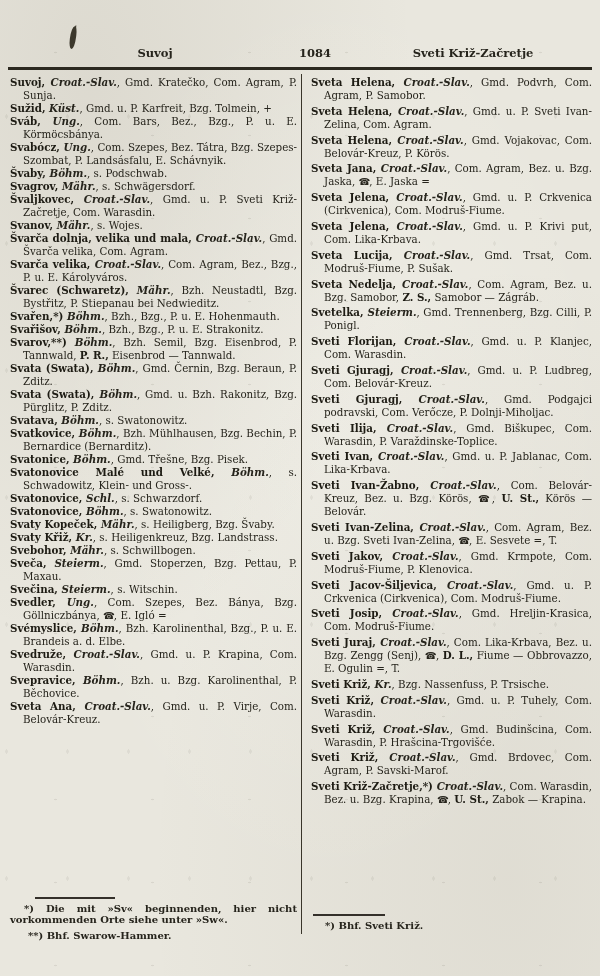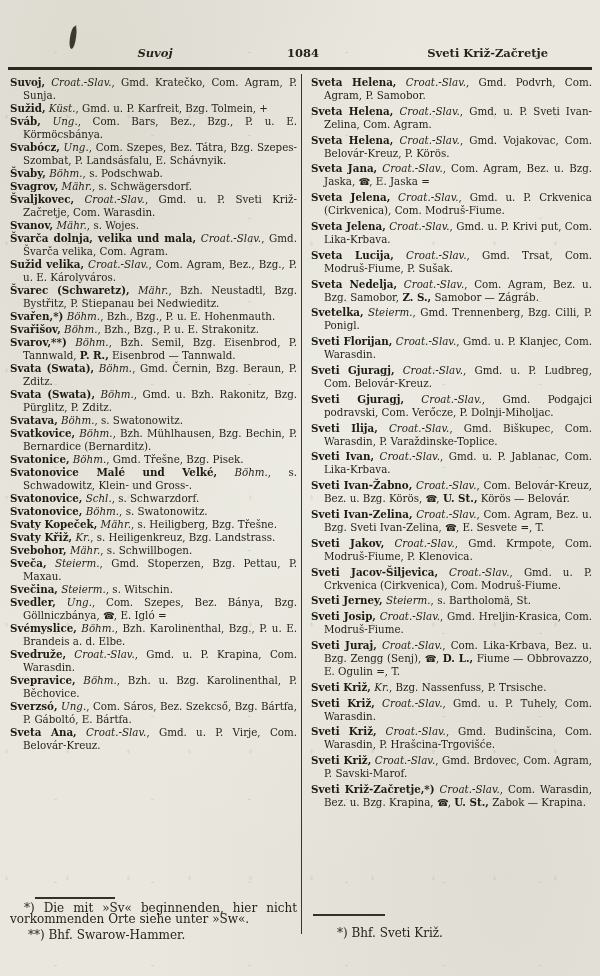--- a/index.html
+++ b/index.html
@@ -27,43 +27,43 @@
     background-position:7px 11px, 37px 53px;
   }
   .inkblot {
     position:absolute; left:70px; top:26px; width:6px; height:23px;
     background:#3c382c; border-radius:60% 40% 55% 45%;
     transform:rotate(7deg);
     box-shadow:1px -3px 0 -2px #3c382c;
   }
   header { position:absolute; top:46px; left:0; width:600px; height:18px;
     font-weight:bold; font-size:11.5px; }
-  .h-left   { position:absolute; left:100px; width:110px; text-align:center;font-style:italic; }
-  .h-center { position:absolute; left:265px; width:76px;  text-align:center; }
-  .h-right  { position:absolute; left:398px; width:150px; text-align:right; }
+  .h-left   { position:absolute; left:100px; width:110px; text-align:center; }
+  .h-center { position:absolute; left:277px; width:76px;  text-align:center; }
+  .h-right  { position:absolute; left:398px; width:150px; text-align:center; }
   .header-rule {
     position:absolute; left:8px; right:8px; top:67px; height:2px;
     background:#2c2920; border-bottom:1px solid rgba(44,41,32,.55);
   }
   .col-divider {
     position:absolute; left:301px; top:74px; height:860px; width:1px;
     background:#39352a;
   }
   .col {
     position:absolute; top:76px; font-size:10.3px; line-height:13px;
     text-align:justify; overflow:hidden;
   }
   .col.left  { left:10px;  width:287px; height:820px; }
   .col.right { left:311px; width:281px; height:845px; }
   .entry { padding-left:13px; text-indent:-13px; }
   .col.right .entry { margin-bottom:2.8px; }
   .hw { font-weight:bold; color:#1d1b13; }
-  .rg { font-style:italic; }
+  .rg { font-style:italic;font-weight:bold; }
   .icon-tel { font-size:9.5px; letter-spacing:-1px; }
-  .fn-block { position:absolute; font-size:12px; line-height:11.5px; text-align:justify; }
+  .fn-block { position:absolute; font-size:10px; line-height:11.5px; text-align:justify;font-weight:bold; }
   .fn-left  { left:10px; top:897px; width:287px; }
   .fn-right { left:311px; top:914px; width:281px; }
   .fn-rule  { height:1.5px; background:#34302a; margin-bottom:4px; }
   .fn-left  .fn-rule { width:80px; margin-left:25px; }
   .fn-right .fn-rule { width:72px; margin-left:2px; }
   .footnote { text-indent:14px; }
 </style>
 </head>
 <body>
 
@@ -82,43 +82,42 @@
   <section class="col left" id="col-left">
       <div class="entry"><span class="hw">Suvoj,</span><span class="rg"> Croat.-Slav.</span><span class="tx">, Gmd. Kratečko, Com. Agram, P. Sunja.</span></div>
       <div class="entry"><span class="hw">Sužid,</span><span class="rg"> Küst.</span><span class="tx">, Gmd. u. P. Karfreit, Bzg. Tolmein, +</span></div>
       <div class="entry"><span class="hw">Sváb,</span><span class="rg"> Ung.</span><span class="tx">, Com. Bars, Bez., Bzg., P. u. E. Körmöcsbánya.</span></div>
       <div class="entry"><span class="hw">Svabócz,</span><span class="rg"> Ung.</span><span class="tx">, Com. Szepes, Bez. Tátra, Bzg. Szepes-Szombat, P. Landsásfalu, E. Schávnyik.</span></div>
       <div class="entry"><span class="hw">Švaby,</span><span class="rg"> Böhm.</span><span class="tx">, s. Podschwab.</span></div>
       <div class="entry"><span class="hw">Svagrov,</span><span class="rg"> Mähr.</span><span class="tx">, s. Schwägersdorf.</span></div>
       <div class="entry"><span class="hw">Švaljkovec,</span><span class="rg"> Croat.-Slav.</span><span class="tx">, Gmd. u. P. Sveti Križ-Začretje, Com. Warasdin.</span></div>
       <div class="entry"><span class="hw">Svanov,</span><span class="rg"> Mähr.</span><span class="tx">, s. Wojes.</span></div>
       <div class="entry"><span class="hw">Švarča dolnja, velika und mala,</span><span class="rg"> Croat.-Slav.</span><span class="tx">, Gmd. Švarča velika, Com. Agram.</span></div>
-      <div class="entry"><span class="hw">Sužid velika,</span><span class="rg"> Croat.-Slav.</span><span class="tx">, Com. Agram, Bez., Bzg., P. u. E. Károlyváros.</span></div>
+      <div class="entry"><span class="hw">Svarča velika,</span><span class="rg"> Croat.-Slav.</span><span class="tx">, Com. Agram, Bez., Bzg., P. u. E. Károlyváros.</span></div>
       <div class="entry"><span class="hw">Švarec (Schwaretz),</span><span class="rg"> Mähr.</span><span class="tx">, Bzh. Neustadtl, Bzg. Bystřitz, P. Stiepanau bei Nedwieditz.</span></div>
       <div class="entry"><span class="hw">Svařen,*)</span><span class="rg"> Böhm.</span><span class="tx">, Bzh., Bzg., P. u. E. Hohenmauth.</span></div>
       <div class="entry"><span class="hw">Svařišov,</span><span class="rg"> Böhm.</span><span class="tx">, Bzh., Bzg., P. u. E. Strakonitz.</span></div>
       <div class="entry"><span class="hw">Svarov,**)</span><span class="rg"> Böhm.</span><span class="tx">, Bzh. Semil, Bzg. Eisenbrod, P. Tannwald, </span><span class="hw">P. R.,</span><span class="tx"> Eisenbrod — Tannwald.</span></div>
       <div class="entry"><span class="hw">Svata (Swata),</span><span class="rg"> Böhm.</span><span class="tx">, Gmd. Černin, Bzg. Beraun, P. Zditz.</span></div>
       <div class="entry"><span class="hw">Svata (Swata),</span><span class="rg"> Böhm.</span><span class="tx">, Gmd. u. Bzh. Rakonitz, Bzg. Pürglitz, P. Zditz.</span></div>
       <div class="entry"><span class="hw">Svatava,</span><span class="rg"> Böhm.</span><span class="tx">, s. Swatonowitz.</span></div>
       <div class="entry"><span class="hw">Svatkovice,</span><span class="rg"> Böhm.</span><span class="tx">, Bzh. Mühlhausen, Bzg. Bechin, P. Bernardice (Bernarditz).</span></div>
       <div class="entry"><span class="hw">Svatonice,</span><span class="rg"> Böhm.</span><span class="tx">, Gmd. Třešne, Bzg. Pisek.</span></div>
       <div class="entry"><span class="hw">Svatonovice Malé und Velké,</span><span class="rg"> Böhm.</span><span class="tx">, s. Schwadowitz, Klein- und Gross-.</span></div>
       <div class="entry"><span class="hw">Svatonovice,</span><span class="rg"> Schl.</span><span class="tx">, s. Schwarzdorf.</span></div>
       <div class="entry"><span class="hw">Svatonovice,</span><span class="rg"> Böhm.</span><span class="tx">, s. Swatonowitz.</span></div>
-      <div class="entry"><span class="hw">Svaty Kopeček,</span><span class="rg"> Mähr.</span><span class="tx">, s. Heiligberg, Bzg. Třešne.</span></div>
+      <div class="entry"><span class="hw">Svaty Kopeček,</span><span class="rg"> Mähr.</span><span class="tx">, s. Heiligberg, Bzg. Švaby.</span></div>
       <div class="entry"><span class="hw">Svaty Křiž,</span><span class="rg"> Kr.</span><span class="tx">, s. Heiligenkreuz, Bzg. Landstrass.</span></div>
       <div class="entry"><span class="hw">Svebohor,</span><span class="rg"> Mähr.</span><span class="tx">, s. Schwillbogen.</span></div>
       <div class="entry"><span class="hw">Sveča,</span><span class="rg"> Steierm.</span><span class="tx">, Gmd. Stoperzen, Bzg. Pettau, P. Maxau.</span></div>
       <div class="entry"><span class="hw">Svečina,</span><span class="rg"> Steierm.</span><span class="tx">, s. Witschin.</span></div>
       <div class="entry"><span class="hw">Svedler,</span><span class="rg"> Ung.</span><span class="tx">, Com. Szepes, Bez. Bánya, Bzg. Göllniczbánya, </span><span class="icon-tel">☎</span><span class="tx">, E. Igló =</span></div>
       <div class="entry"><span class="hw">Svémyslice,</span><span class="rg"> Böhm.</span><span class="tx">, Bzh. Karolinenthal, Bzg., P. u. E. Brandeis a. d. Elbe.</span></div>
       <div class="entry"><span class="hw">Svedruže,</span><span class="rg"> Croat.-Slav.</span><span class="tx">, Gmd. u. P. Krapina, Com. Warasdin.</span></div>
       <div class="entry"><span class="hw">Svepravice,</span><span class="rg"> Böhm.</span><span class="tx">, Bzh. u. Bzg. Karolinenthal, P. Běchovice.</span></div>
-      <div class="entry"><span class="hw">Sverzsó,</span><span class="rg"> Ung.</span><span class="tx">, Com. Sáros, Bez. Szekcső, Bzg. Bártfa, P. Gáboltó, E. Bártfa.</span></div>
       <div class="entry"><span class="hw">Sveta Ana,</span><span class="rg"> Croat.-Slav.</span><span class="tx">, Gmd. u. P. Virje, Com. Belovár-Kreuz.</span></div>
     </section>
   <section class="col right" id="col-right">
       <div class="entry"><span class="hw">Sveta Helena,</span><span class="rg"> Croat.-Slav.</span><span class="tx">, Gmd. Podvrh, Com. Agram, P. Samobor.</span></div>
       <div class="entry"><span class="hw">Sveta Helena,</span><span class="rg"> Croat.-Slav.</span><span class="tx">, Gmd. u. P. Sveti Ivan-Zelina, Com. Agram.</span></div>
       <div class="entry"><span class="hw">Sveta Helena,</span><span class="rg"> Croat.-Slav.</span><span class="tx">, Gmd. Vojakovac, Com. Belovár-Kreuz, P. Körös.</span></div>
       <div class="entry"><span class="hw">Sveta Jana,</span><span class="rg"> Croat.-Slav.</span><span class="tx">, Com. Agram, Bez. u. Bzg. Jaska, </span><span class="icon-tel">☎</span><span class="tx">, E. Jaska =</span></div>
       <div class="entry"><span class="hw">Sveta Jelena,</span><span class="rg"> Croat.-Slav.</span><span class="tx">, Gmd. u. P. Crkvenica (Cirkvenica), Com. Modruš-Fiume.</span></div>
       <div class="entry"><span class="hw">Sveta Jelena,</span><span class="rg"> Croat.-Slav.</span><span class="tx">, Gmd. u. P. Krivi put, Com. Lika-Krbava.</span></div>
       <div class="entry"><span class="hw">Sveta Lucija,</span><span class="rg"> Croat.-Slav.</span><span class="tx">, Gmd. Trsat, Com. Modruš-Fiume, P. Sušak.</span></div>
@@ -126,33 +125,32 @@
       <div class="entry"><span class="hw">Svetelka,</span><span class="rg"> Steierm.</span><span class="tx">, Gmd. Trennenberg, Bzg. Cilli, P. Ponigl.</span></div>
       <div class="entry"><span class="hw">Sveti Florijan,</span><span class="rg"> Croat.-Slav.</span><span class="tx">, Gmd. u. P. Klanjec, Com. Warasdin.</span></div>
       <div class="entry"><span class="hw">Sveti Gjuragj,</span><span class="rg"> Croat.-Slav.</span><span class="tx">, Gmd. u. P. Ludbreg, Com. Belovár-Kreuz.</span></div>
       <div class="entry"><span class="hw">Sveti Gjuragj,</span><span class="rg"> Croat.-Slav.</span><span class="tx">, Gmd. Podgajci podravski, Com. Verőcze, P. Dolnji-Miholjac.</span></div>
       <div class="entry"><span class="hw">Sveti Ilija,</span><span class="rg"> Croat.-Slav.</span><span class="tx">, Gmd. Biškupec, Com. Warasdin, P. Varaždinske-Toplice.</span></div>
       <div class="entry"><span class="hw">Sveti Ivan,</span><span class="rg"> Croat.-Slav.</span><span class="tx">, Gmd. u. P. Jablanac, Com. Lika-Krbava.</span></div>
       <div class="entry"><span class="hw">Sveti Ivan-Žabno,</span><span class="rg"> Croat.-Slav.</span><span class="tx">, Com. Belovár-Kreuz, Bez. u. Bzg. Körös, </span><span class="icon-tel">☎</span><span class="tx">, </span><span class="hw">U. St.,</span><span class="tx"> Körös — Belovár.</span></div>
       <div class="entry"><span class="hw">Sveti Ivan-Zelina,</span><span class="rg"> Croat.-Slav.</span><span class="tx">, Com. Agram, Bez. u. Bzg. Sveti Ivan-Zelina, </span><span class="icon-tel">☎</span><span class="tx">, E. Sesvete =, T.</span></div>
       <div class="entry"><span class="hw">Sveti Jakov,</span><span class="rg"> Croat.-Slav.</span><span class="tx">, Gmd. Krmpote, Com. Modruš-Fiume, P. Klenovica.</span></div>
       <div class="entry"><span class="hw">Sveti Jacov-Šiljevica,</span><span class="rg"> Croat.-Slav.</span><span class="tx">, Gmd. u. P. Crkvenica (Cirkvenica), Com. Modruš-Fiume.</span></div>
-      <div class="entry"><span class="hw">Sveti Jerney,</span><span class="rg"> Steierm.</span><span class="tx">, s. Bartholomä, St.</span></div>
       <div class="entry"><span class="hw">Sveti Josip,</span><span class="rg"> Croat.-Slav.</span><span class="tx">, Gmd. Hreljin-Krasica, Com. Modruš-Fiume.</span></div>
       <div class="entry"><span class="hw">Sveti Juraj,</span><span class="rg"> Croat.-Slav.</span><span class="tx">, Com. Lika-Krbava, Bez. u. Bzg. Zengg (Senj), </span><span class="icon-tel">☎</span><span class="tx">, </span><span class="hw">D. L.,</span><span class="tx"> Fiume — Obbrovazzo, E. Ogulin =, T.</span></div>
       <div class="entry"><span class="hw">Sveti Križ,</span><span class="rg"> Kr.</span><span class="tx">, Bzg. Nassenfuss, P. Trsische.</span></div>
       <div class="entry"><span class="hw">Sveti Križ,</span><span class="rg"> Croat.-Slav.</span><span class="tx">, Gmd. u. P. Tuhely, Com. Warasdin.</span></div>
       <div class="entry"><span class="hw">Sveti Križ,</span><span class="rg"> Croat.-Slav.</span><span class="tx">, Gmd. Budinšcina, Com. Warasdin, P. Hrašcina-Trgovišće.</span></div>
       <div class="entry"><span class="hw">Sveti Križ,</span><span class="rg"> Croat.-Slav.</span><span class="tx">, Gmd. Brdovec, Com. Agram, P. Savski-Marof.</span></div>
       <div class="entry"><span class="hw">Sveti Križ-Začretje,*)</span><span class="rg"> Croat.-Slav.</span><span class="tx">, Com. Warasdin, Bez. u. Bzg. Krapina, </span><span class="icon-tel">☎</span><span class="tx">, </span><span class="hw">U. St.,</span><span class="tx"> Zabok — Krapina.</span></div>
     </section>
 
   <div class="fn-block fn-left">
     <div class="fn-rule"></div>
     <p class="footnote" style="margin:0">*) Die mit »Sv« beginnenden, hier nicht vorkommenden Orte siehe unter »Sw«.</p>
     <p class="footnote" style="margin:4px">**) Bhf. Swarow-Hammer.</p>
   </div>
 
   <div class="fn-block fn-right">
     <div class="fn-rule"></div>
-    <p class="footnote" style="margin:12px">*) Bhf. Sveti Križ.</p>
+    <p class="footnote" style="margin:0">*) Bhf. Sveti Križ.</p>
   </div>
 </div>
 
 </body></html>

